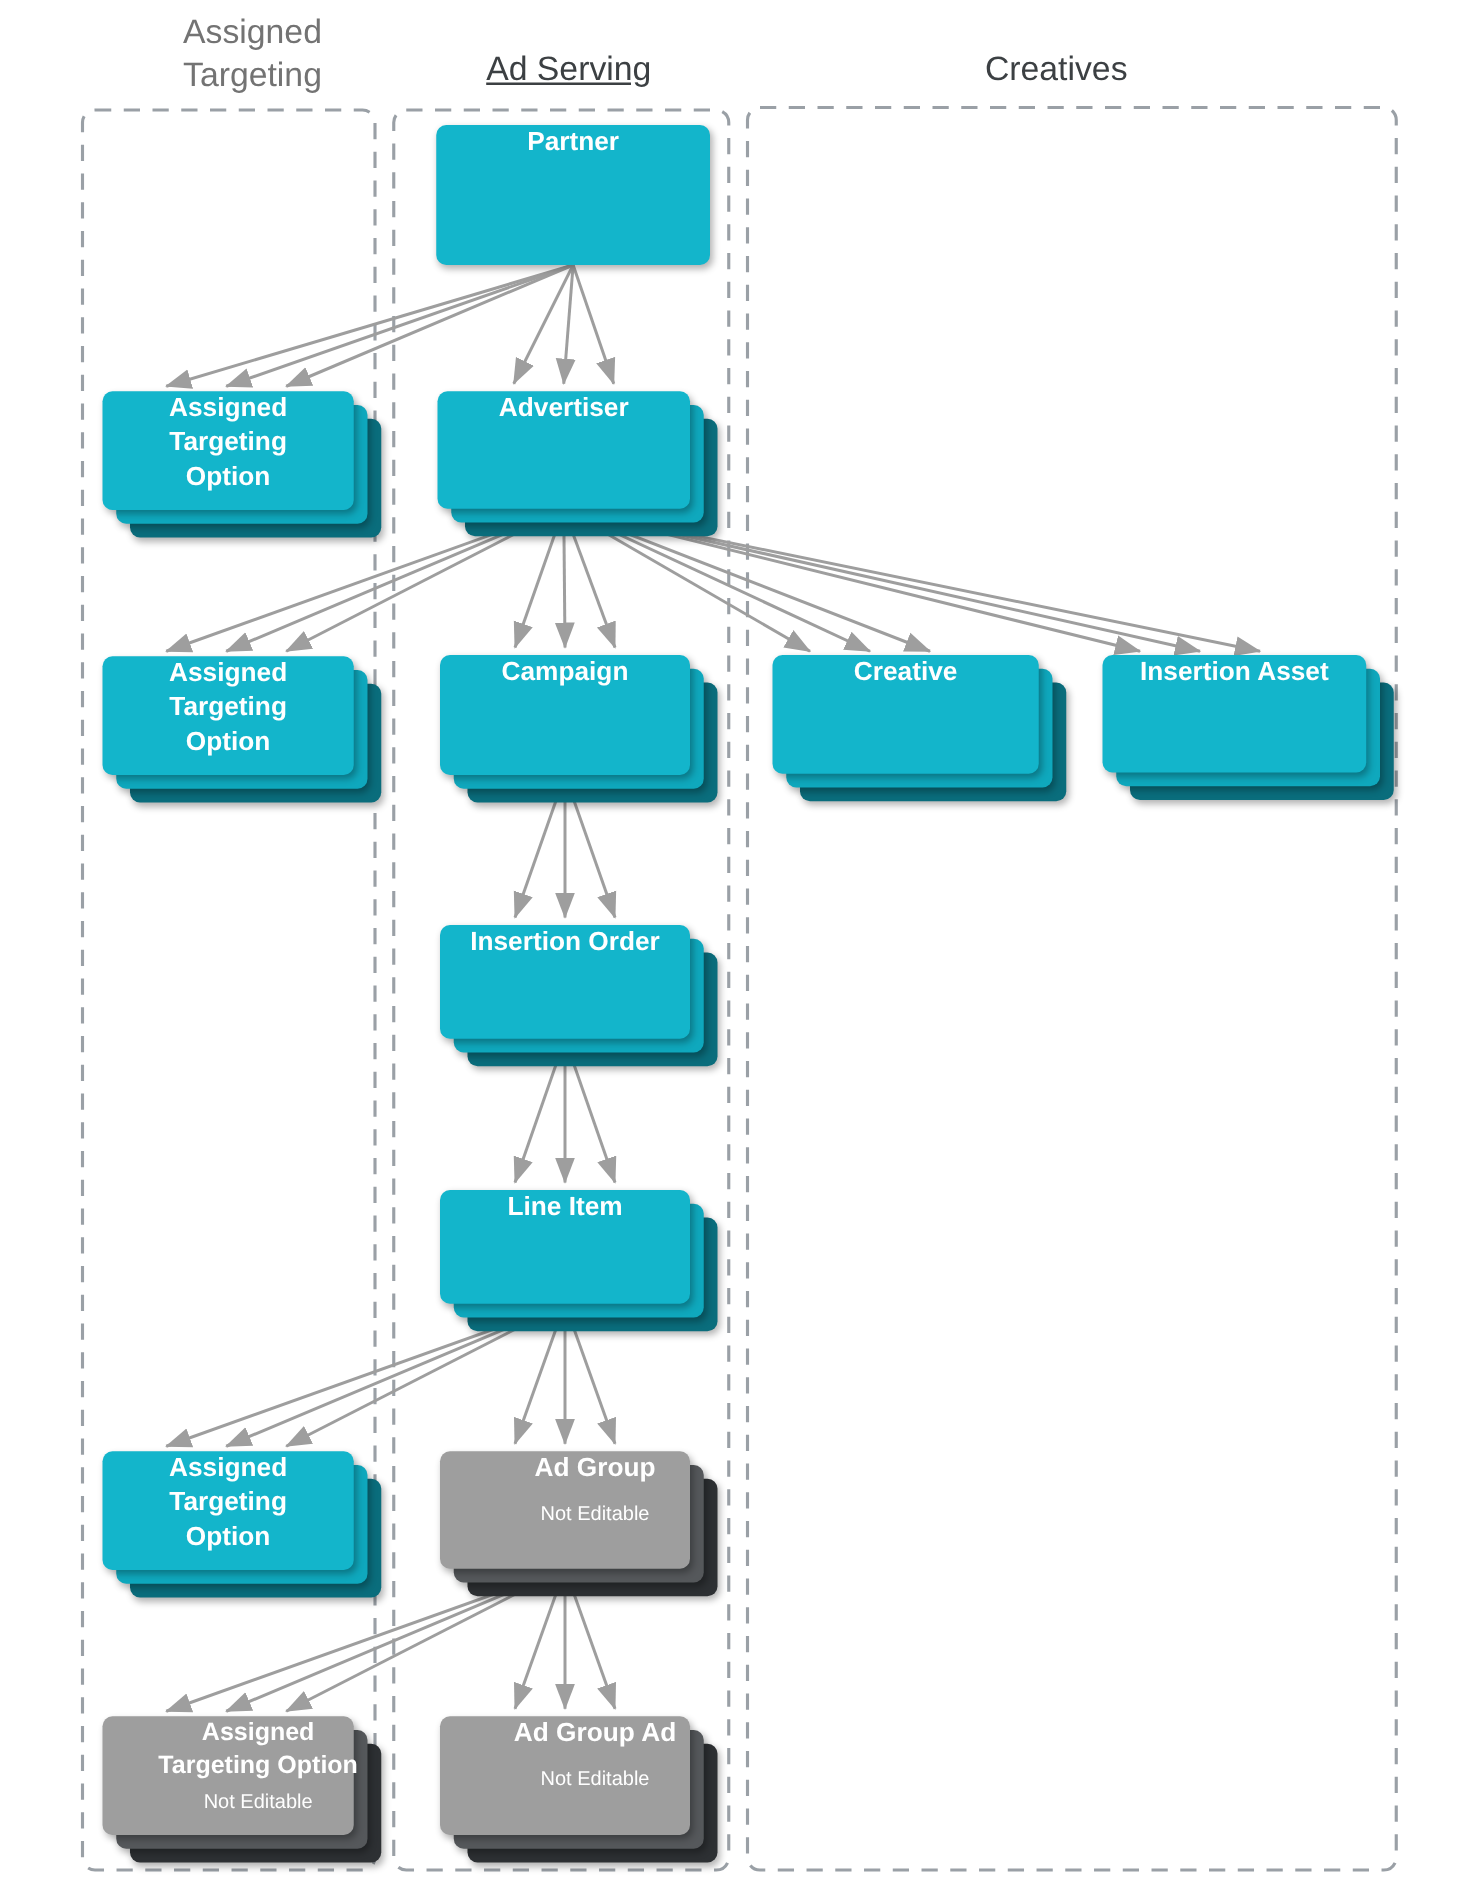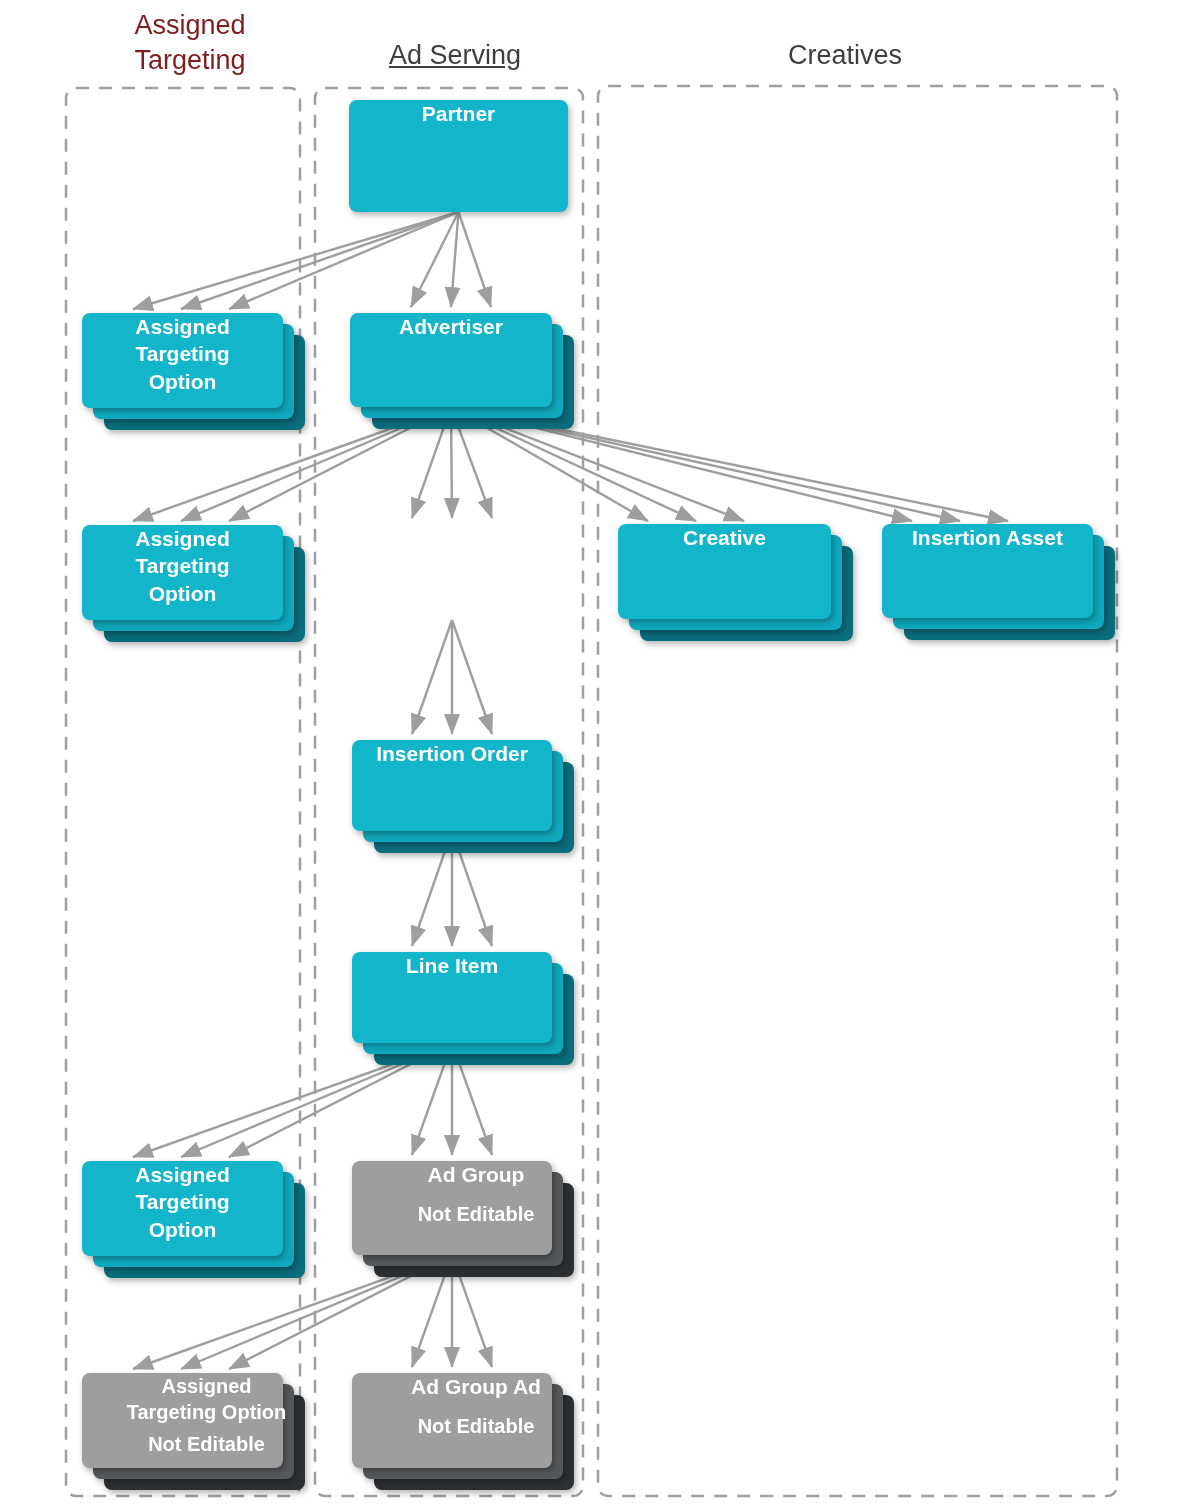--- a/index.html
+++ b/index.html
@@ -25,21 +25,21 @@
   .teal .face{background:var(--teal);}
   .teal .layer.mid{background:var(--teal-mid);}
   .teal .layer.back{background:var(--teal-dark);}
   .gray .face{background:var(--gray);padding-left:48px;}
   .gray .layer.mid{background:var(--gray-mid);}
   .gray .layer.back{background:var(--gray-dark);}
 
   .label{color:#ffffff; font-weight:bold; font-size:21px; line-height:1.3; text-align:center; white-space:nowrap;}
   .label.narrow{white-space:normal; width:120px;}
   .label.two-line{white-space:normal; width:176px; font-size:20px;}
-  .status{color:#ffffff; font-weight:bold; font-size:20px; margin-top:15px; white-space:nowrap;}
+  .status{color:#ffffff; font-weight:normal; font-size:16px; margin-top:15px; white-space:nowrap;}
 </style>
 </head>
 <body>
 
 <div id="stage">
 
   <svg id="arrow-layer" viewBox="0 0 1184 1508">
     <defs>
       <marker id="ah" markerWidth="22" markerHeight="18" refX="20" refY="9" orient="auto" markerUnits="userSpaceOnUse">
         <path id="ah-path" d="M0,1 L21,9 L0,17 Z" fill="#9e9e9e"></path>
@@ -81,21 +81,21 @@
         <line x1="452" y1="1043" x2="492" y2="1155" stroke="#9e9e9e" stroke-width="2.4" marker-end="url(#ah)"></line>
         <line x1="452" y1="1255" x2="133" y2="1369" stroke="#9e9e9e" stroke-width="2.4" marker-end="url(#ah)"></line>
         <line x1="452" y1="1255" x2="181" y2="1369" stroke="#9e9e9e" stroke-width="2.4" marker-end="url(#ah)"></line>
         <line x1="452" y1="1255" x2="229" y2="1369" stroke="#9e9e9e" stroke-width="2.4" marker-end="url(#ah)"></line>
         <line x1="452" y1="1255" x2="412" y2="1367" stroke="#9e9e9e" stroke-width="2.4" marker-end="url(#ah)"></line>
         <line x1="452" y1="1255" x2="452" y2="1367" stroke="#9e9e9e" stroke-width="2.4" marker-end="url(#ah)"></line>
         <line x1="452" y1="1255" x2="492" y2="1367" stroke="#9e9e9e" stroke-width="2.4" marker-end="url(#ah)"></line>
       </g>
   </svg>
 
-  <div class="col-header wrap" style="left: 190px; top: 8px; color: #7f1d1d;">Assigned Targeting</div>
+  <div class="col-header wrap" style="left: 202px; top: 8px; color: #737373;">Assigned Targeting</div>
   <div class="col-header" style="left: 455px; top: 38px; color: rgb(60, 64, 67); text-decoration: underline;">Ad Serving</div>
   <div class="col-header" style="left: 845px; top: 38px; color: rgb(60, 64, 67);">Creatives</div>
 
   <div class="node teal" style="--x:349px;--y:100px;--w:219px;--h:112px">
     <div class="face">
       <div class="label">Partner</div>
     </div>
   </div>
 
   <div class="node teal" style="--x:82px;--y:313px;--w:201px;--h:95px">
@@ -115,20 +115,27 @@
   </div>
 
   <div class="node teal" style="--x:82px;--y:525px;--w:201px;--h:95px">
     <div class="layer back"></div>
     <div class="layer mid"></div>
     <div class="face">
       <div class="label narrow">Assigned Targeting Option</div>
     </div>
   </div>
 
+  <div class="node teal" style="--x:352px;--y:524px;--w:200px;--h:96px">
+    <div class="layer back"></div>
+    <div class="layer mid"></div>
+    <div class="face">
+      <div class="label">Campaign</div>
+    </div>
+  </div>
 
   <div class="node teal" style="--x:618px;--y:524px;--w:213px;--h:95px">
     <div class="layer back"></div>
     <div class="layer mid"></div>
     <div class="face">
       <div class="label">Creative</div>
     </div>
   </div>
 
   <div class="node teal" style="--x:882px;--y:524px;--w:211px;--h:94px">

